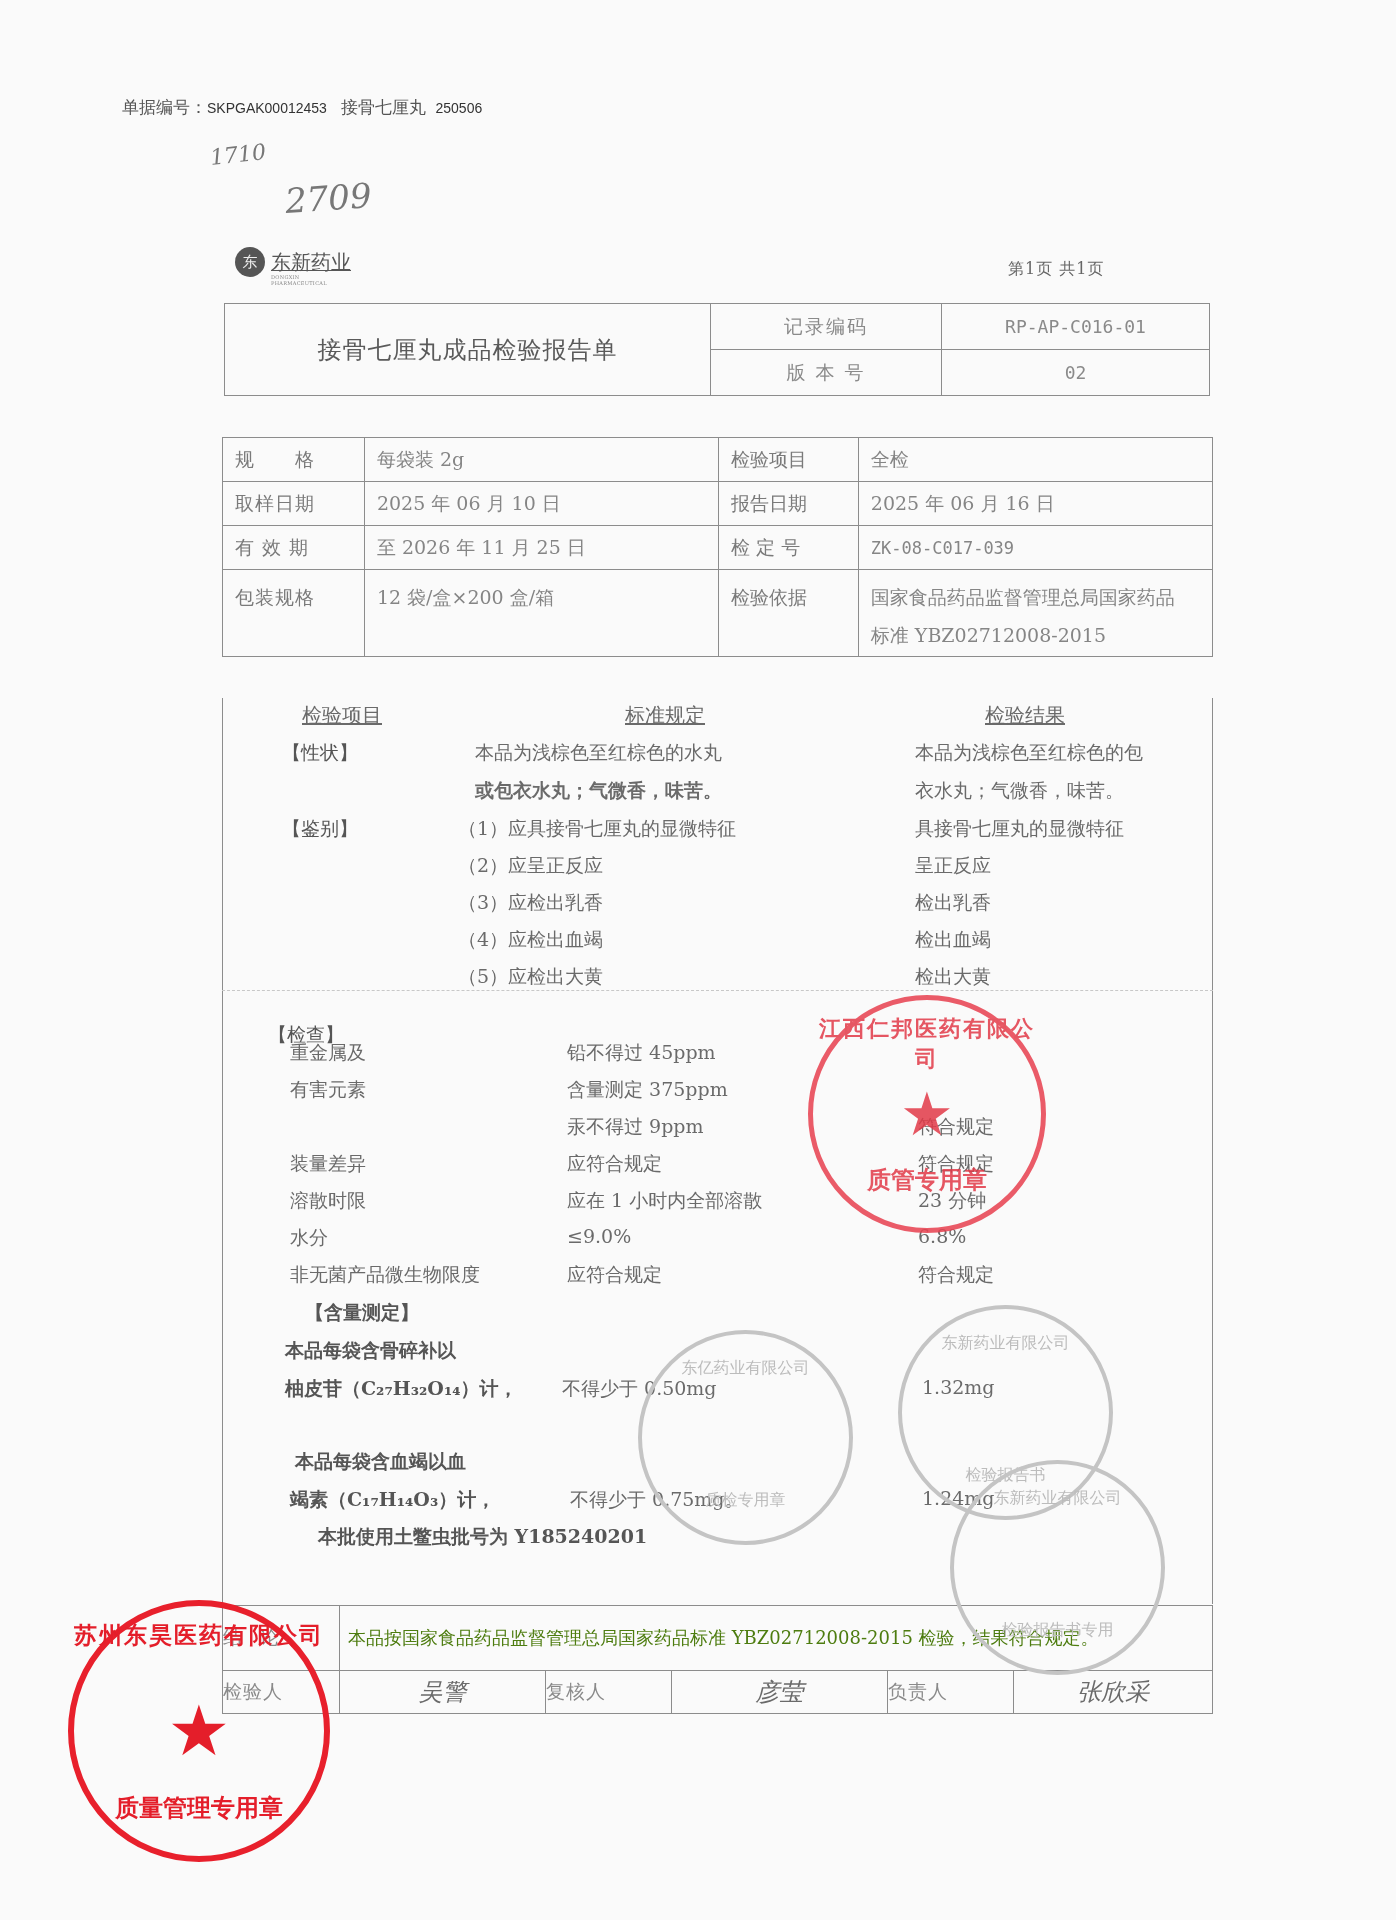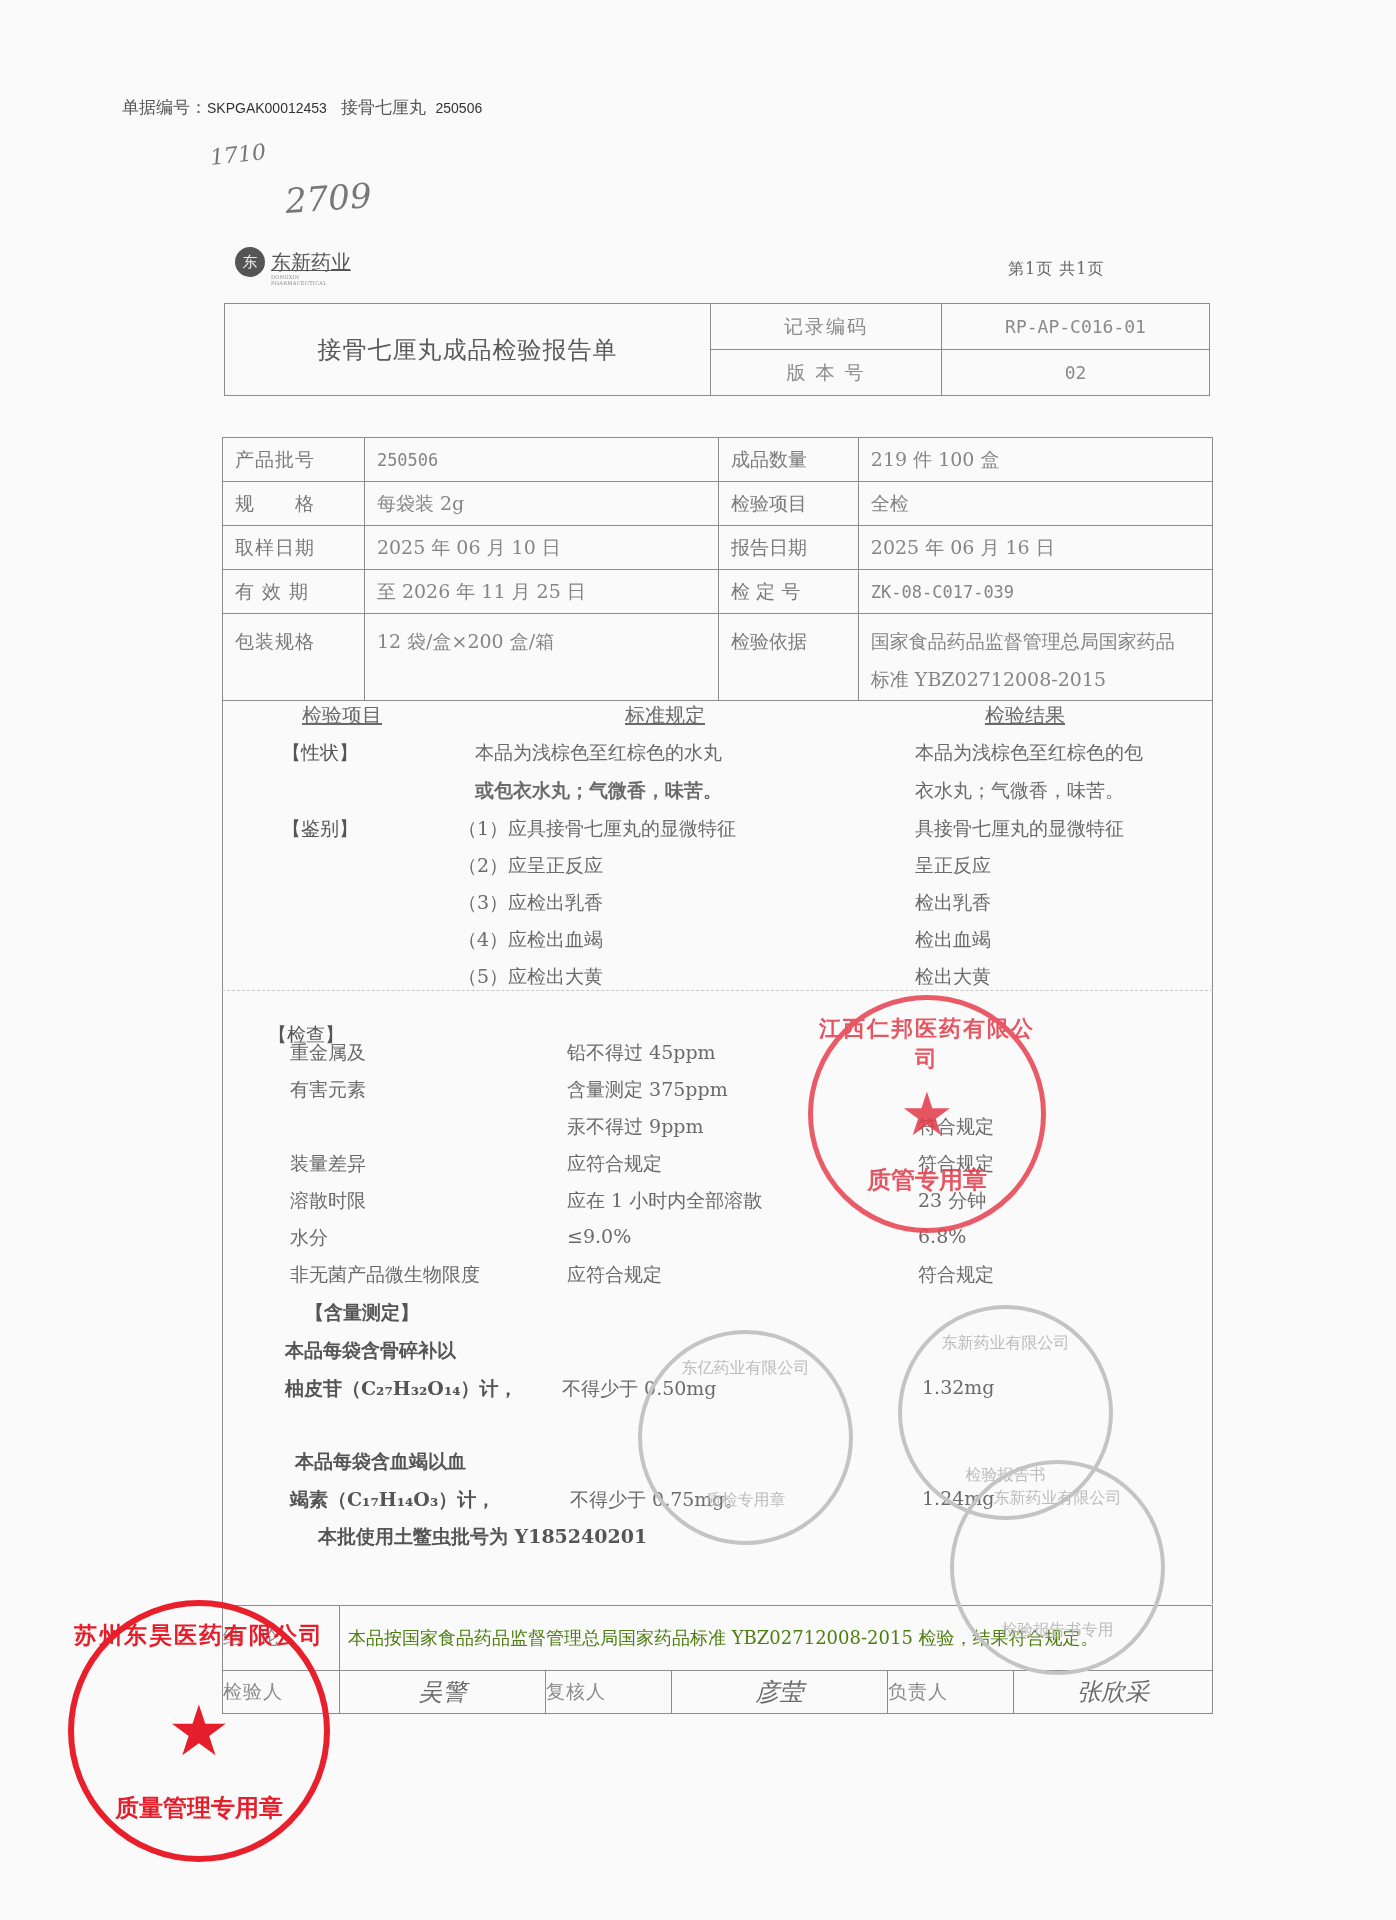--- a/index.html
+++ b/index.html
@@ -76,26 +76,20 @@
   </tr>
   <tr>
     <td class="lbl">版 本 号</td>
     <td class="val">02</td>
   </tr>
 </tbody>
   </table>
 
 <table class="infotbl">
   <tbody>
-      <tr>
-    <td class="k">产品批号</td>
-    <td class="v mono">250506</td>
-    <td class="k2">成品数量</td>
-    <td class="v">219 件 100 盒</td>
-  </tr>
   <tr>
     <td class="k">规　　格</td>
     <td class="v">每袋装 2g</td>
     <td class="k2">检验项目</td>
     <td class="v">全检</td>
   </tr>
   <tr>
     <td class="k">取样日期</td>
     <td class="v">2025 年 06 月 10 日</td>
     <td class="k2">报告日期</td>

